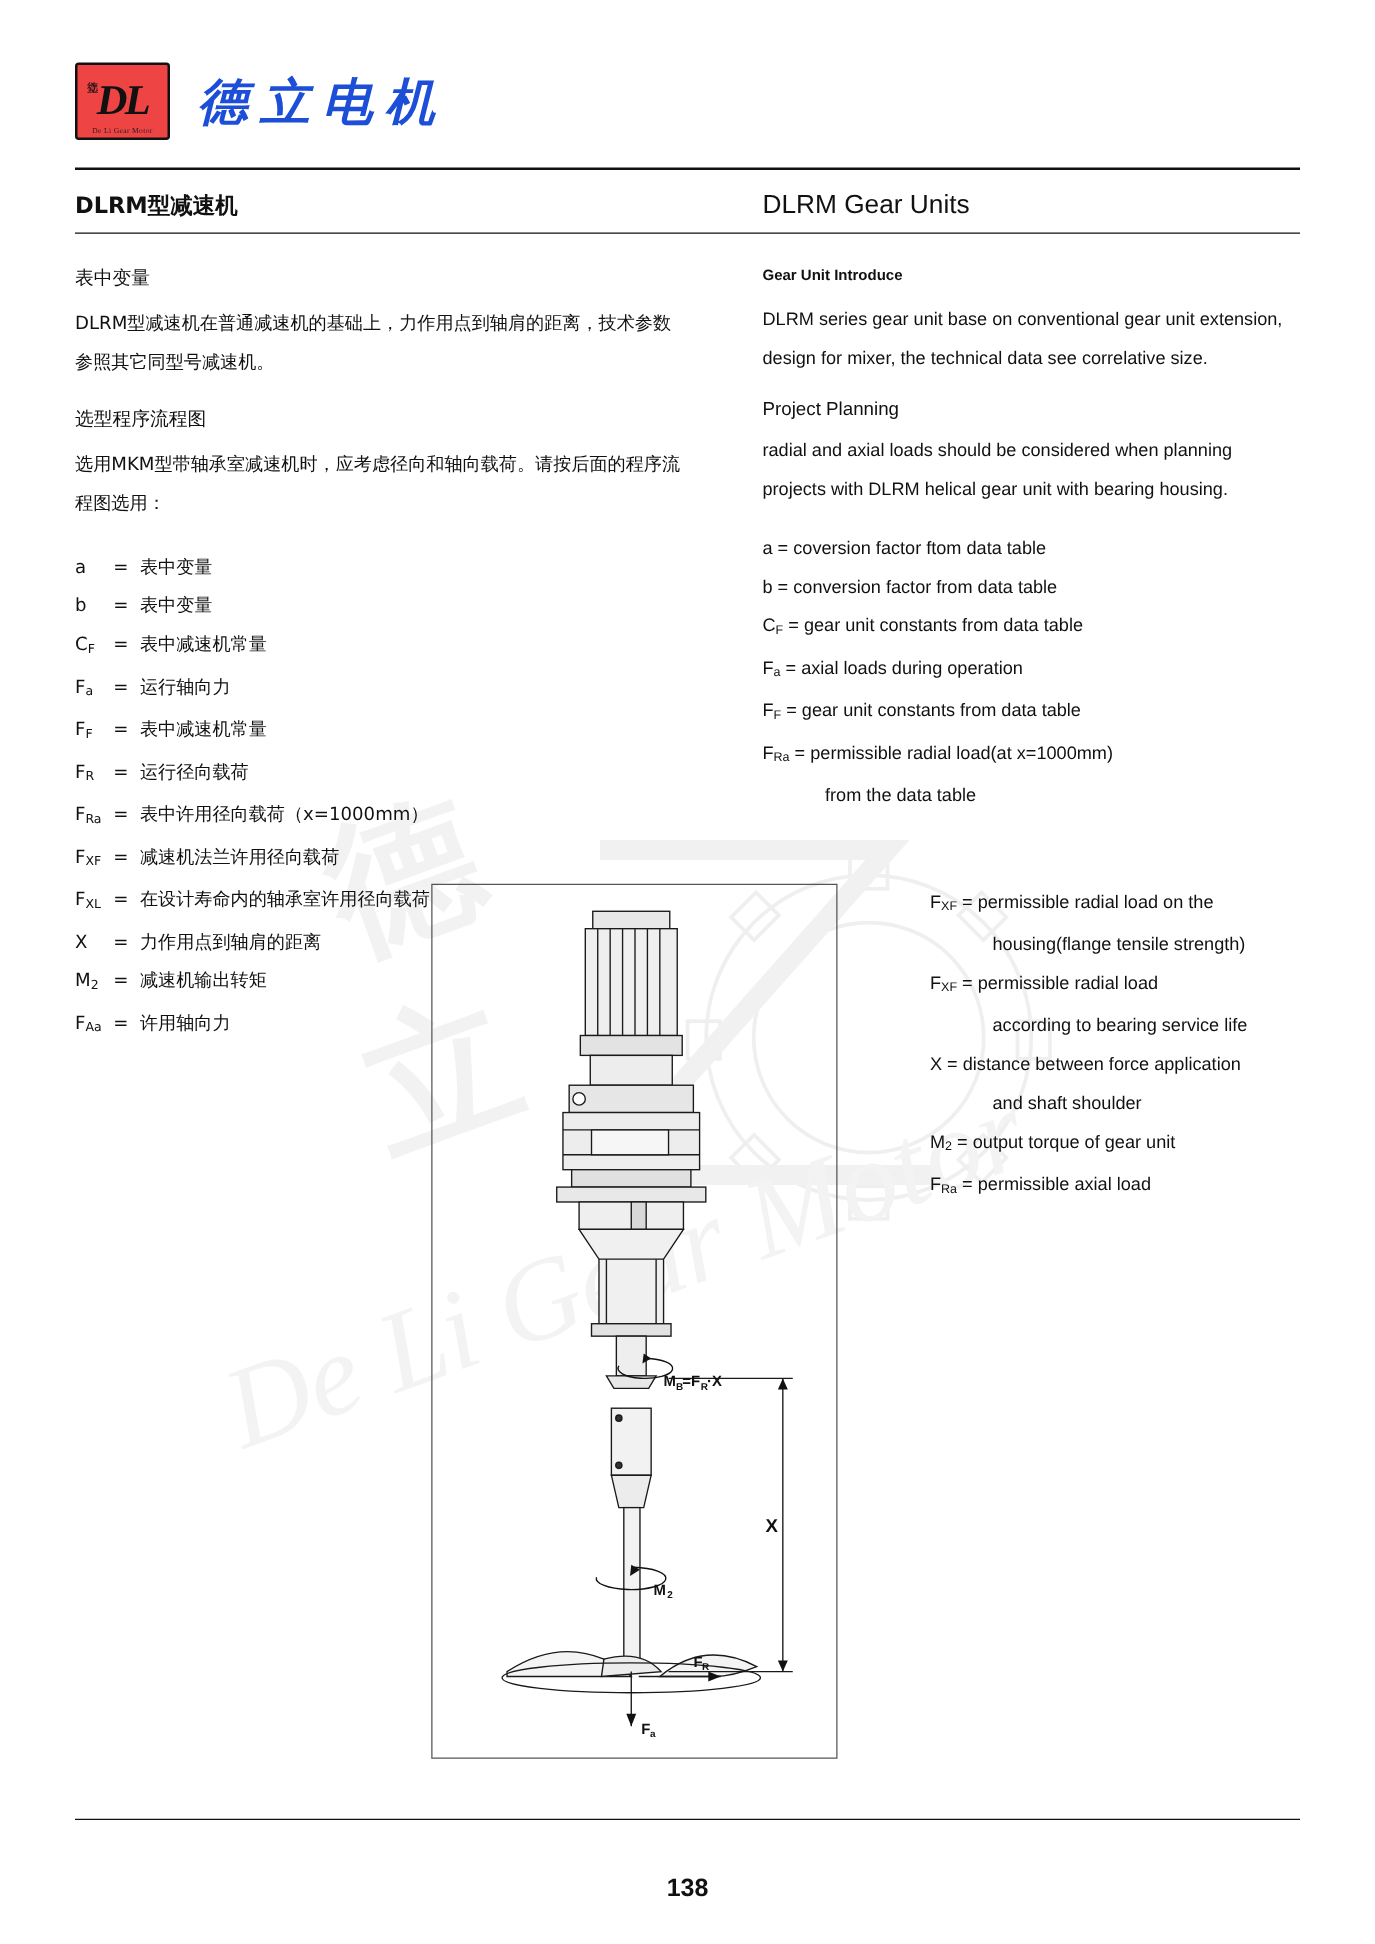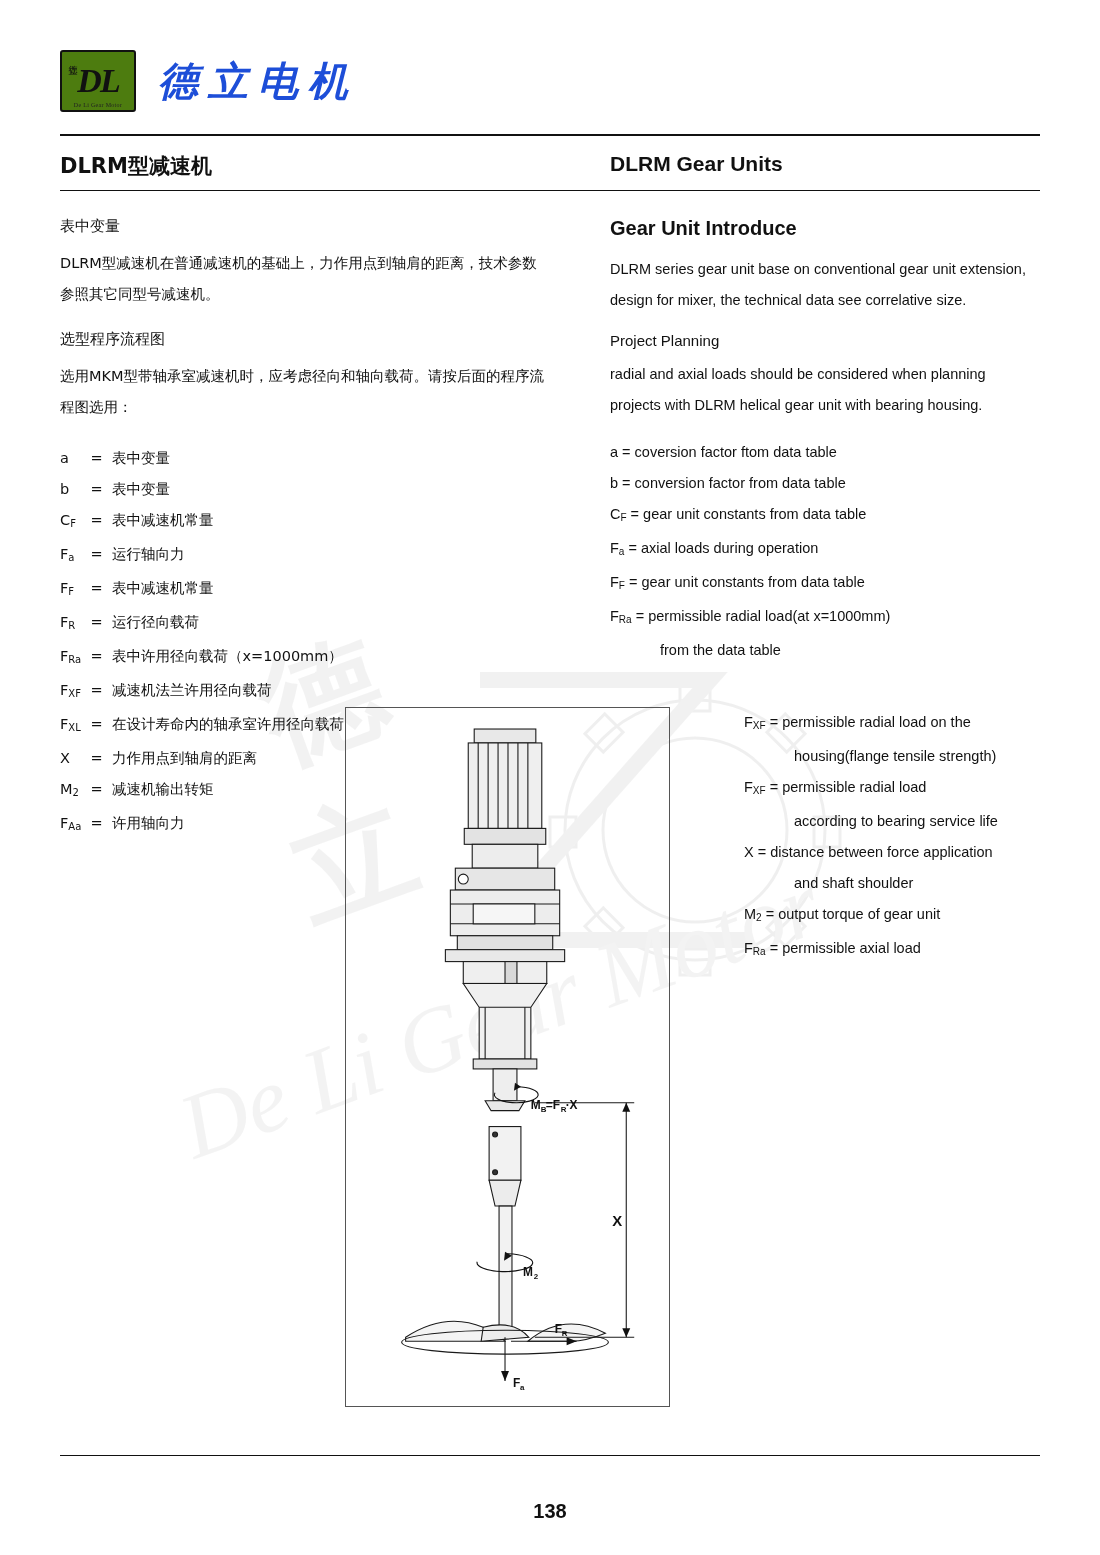--- a/index.html
+++ b/index.html
@@ -34,21 +34,21 @@
   }
   .logo-badge {
     width: 72px;
     height: 58px;
     border: 2px solid #111;
     border-radius: 3px;
     display: flex;
     align-items: center;
     justify-content: center;
     position: relative;
-    background: #4d7c0f;
+    background: #ef4444;
   }
   .logo-badge .dl-mark {
     font-family: "Liberation Serif", serif;
     font-size: 34px;
     font-weight: bold;
     font-style: italic;
     line-height: 1;
     color: #111;
     letter-spacing: -2px;
   }
@@ -91,27 +91,27 @@
     display: flex;
     margin-top: 16px;
   }
   .title-col {
     width: 50%;
     box-sizing: border-box;
   }
   .title-col.right { padding-left: 60px; }
   .title-cn {
     font-family: "DejaVu Sans", sans-serif;
-    font-size: 21px;
+    font-size: 18px;
     font-weight: bold;
     color: #111;
   }
   .title-en {
     font-size: 21px;
-    font-weight: bold;
+    font-weight: normal;
     color: #111;
   }
   .rule-title {
     border-bottom: 1.5px solid #111;
     margin-top: 10px;
   }
 
   
   .columns {
     display: flex;
@@ -125,21 +125,21 @@
   }
   .col.right { padding-left: 60px; }
 
   .h-cn {
     font-family: "DejaVu Sans", sans-serif;
     font-size: 15px;
     color: #111;
     margin-bottom: 12px;
   }
   .h-en-bold {
-    font-size: 20px;
+    font-size: 12px;
     font-weight: bold;
     color: #111;
     margin-bottom: 14px;
   }
   .p-cn {
     font-family: "DejaVu Sans", sans-serif;
     font-size: 14.5px;
     line-height: 31px;
     color: #111;
     margin: 0 0 20px 0;

